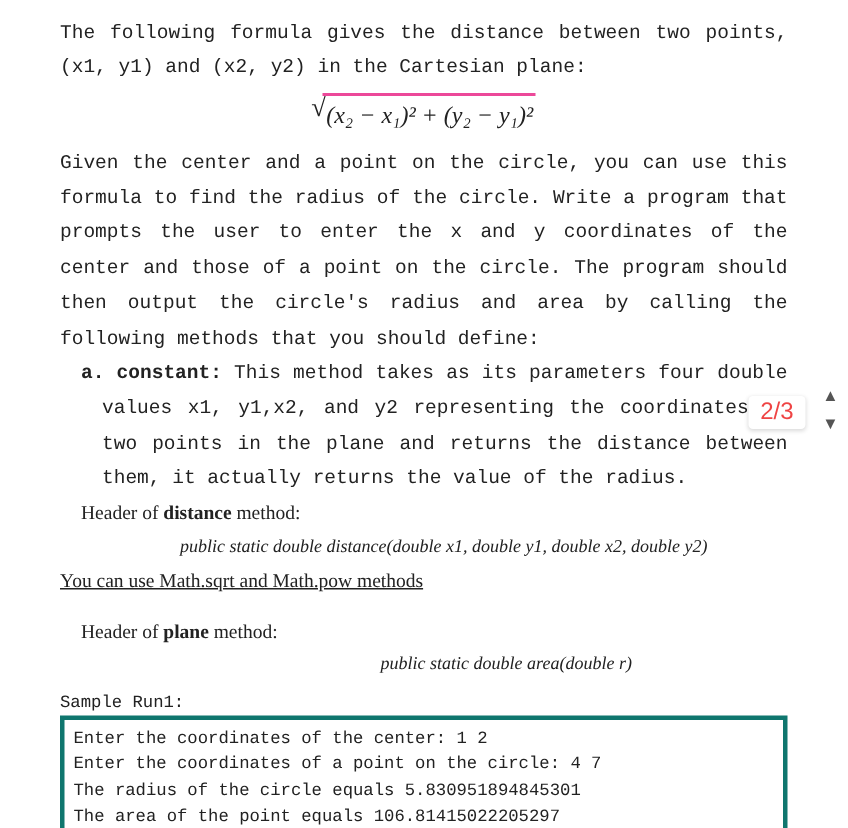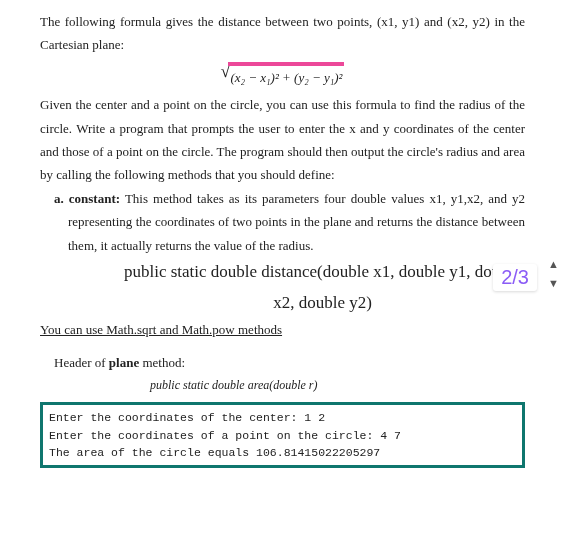--- a/index.html
+++ b/index.html
@@ -13,56 +13,58 @@
     height: 552px;
     position: relative;
     overflow: hidden;
   }
   .page {
     padding: 10px 40px 10px 40px;
     line-height: 1.8;
   }
   .para {
     text-align: justify;
+    font-family: Liberation Mono, monospace;
   }
   .formula {
     text-align: center;
     font-style: italic;
     margin: 4px 0;
   }
   .sqrt-wrap {
     display: inline-flex;
     align-items: flex-start;
   }
   .sqrt-sign {
     font-size: 18px;
     line-height: 1;
     margin-right: -2px;
   }
   .sqrt-body {
-    border-top: 4px solid #ec4899;
+    border-top: 2px solid #ec4899;
     padding: 0 2px;
-    font-size: 13px;
+    font-size: 16px;
   }
   .indent-a {
     padding-left: 28px;
     text-indent: -14px;
   }
   .header-line {
     padding-left: 14px;
   }
   .method-sig {
+    font-style: italic;
     padding-left: 80px;
-    font-size: 17px;
-    text-align: center;
+    font-size: 12px;
   }
   .method-sig-2 {
     font-style: italic;
     padding-left: 110px;
     font-size: 12px;
+    text-align: center;
   }
   .underline {
     text-decoration: underline;
   }
   .mono {
     font-family: "Courier New", Courier, monospace;
     font-size: 11.5px;
     line-height: 1.5;
   }
   .code-box {
@@ -71,22 +73,22 @@
     margin-top: 0;
   }
   .page-badge {
     position: absolute;
     right: 28px;
     top: 264px;
     background: #fff;
     border-radius: 3px;
     padding: 2px 8px;
     font-family: Arial, sans-serif;
-    font-size: 20px;
-    color: #8b5cf6;
+    font-size: 16px;
+    color: #ef4444;
     box-shadow: 0 1px 3px rgba(0,0,0,0.15);
   }
   .arrows {
     position: absolute;
     right: 6px;
     top: 258px;
     font-size: 11px;
     color: #555;
     line-height: 1.2;
     font-family: Arial, sans-serif;
@@ -107,41 +109,46 @@
     </span>
   </div>
 
   <div class="para">Given the center and a point on the circle, you can use this formula to find the radius of the circle. Write a program that prompts the user to enter the x and y coordinates of the center and those of a point on the circle. The program should then output the circle's radius and area by calling the following methods that you should define:</div>
 
   <div class="para indent-a">
     <b>a.</b>
     <b>constant:</b><span> This method takes as its parameters four double values x1, y1,x2, and y2 representing the coordinates of two points in the plane and returns the distance between them, it actually returns the value of the radius.</span>
   </div>
 
+  <div class="header-line">
+    <span>Header of </span><b>distance</b><span> method:</span>
+  </div>
 
   <div class="method-sig">public static double distance(double x1, double y1, double x2, double y2)</div>
 
   <div class="underline">You can use Math.sqrt and Math.pow methods</div>
 
   <div style="height:10px"></div>
 
 
   <div class="header-line">
     <span>Header of </span><b>plane</b><span> method:</span>
   </div>
 
   <div class="method-sig-2">public static double area(double r)</div>
 
   <div style="height:6px"></div>
 
+  <div class="mono">Sample Run1:</div>
 
   <div class="code-box mono">
     <div>Enter the coordinates of the center: 1 2</div>
     <div>Enter the coordinates of a point on the circle: 4 7</div>
-    <div>The area of the circle equals 106.81415022205297</div>
+    <div>The radius of the circle equals 5.830951894845301</div>
+    <div>The area of the point equals 106.81415022205297</div>
   </div>
 
 </div>
 
 <div class="page-badge">2/3</div>
 
 <div class="arrows">
   <div>▲</div>
   <div style="height:6px"></div>
   <div>▼</div>

